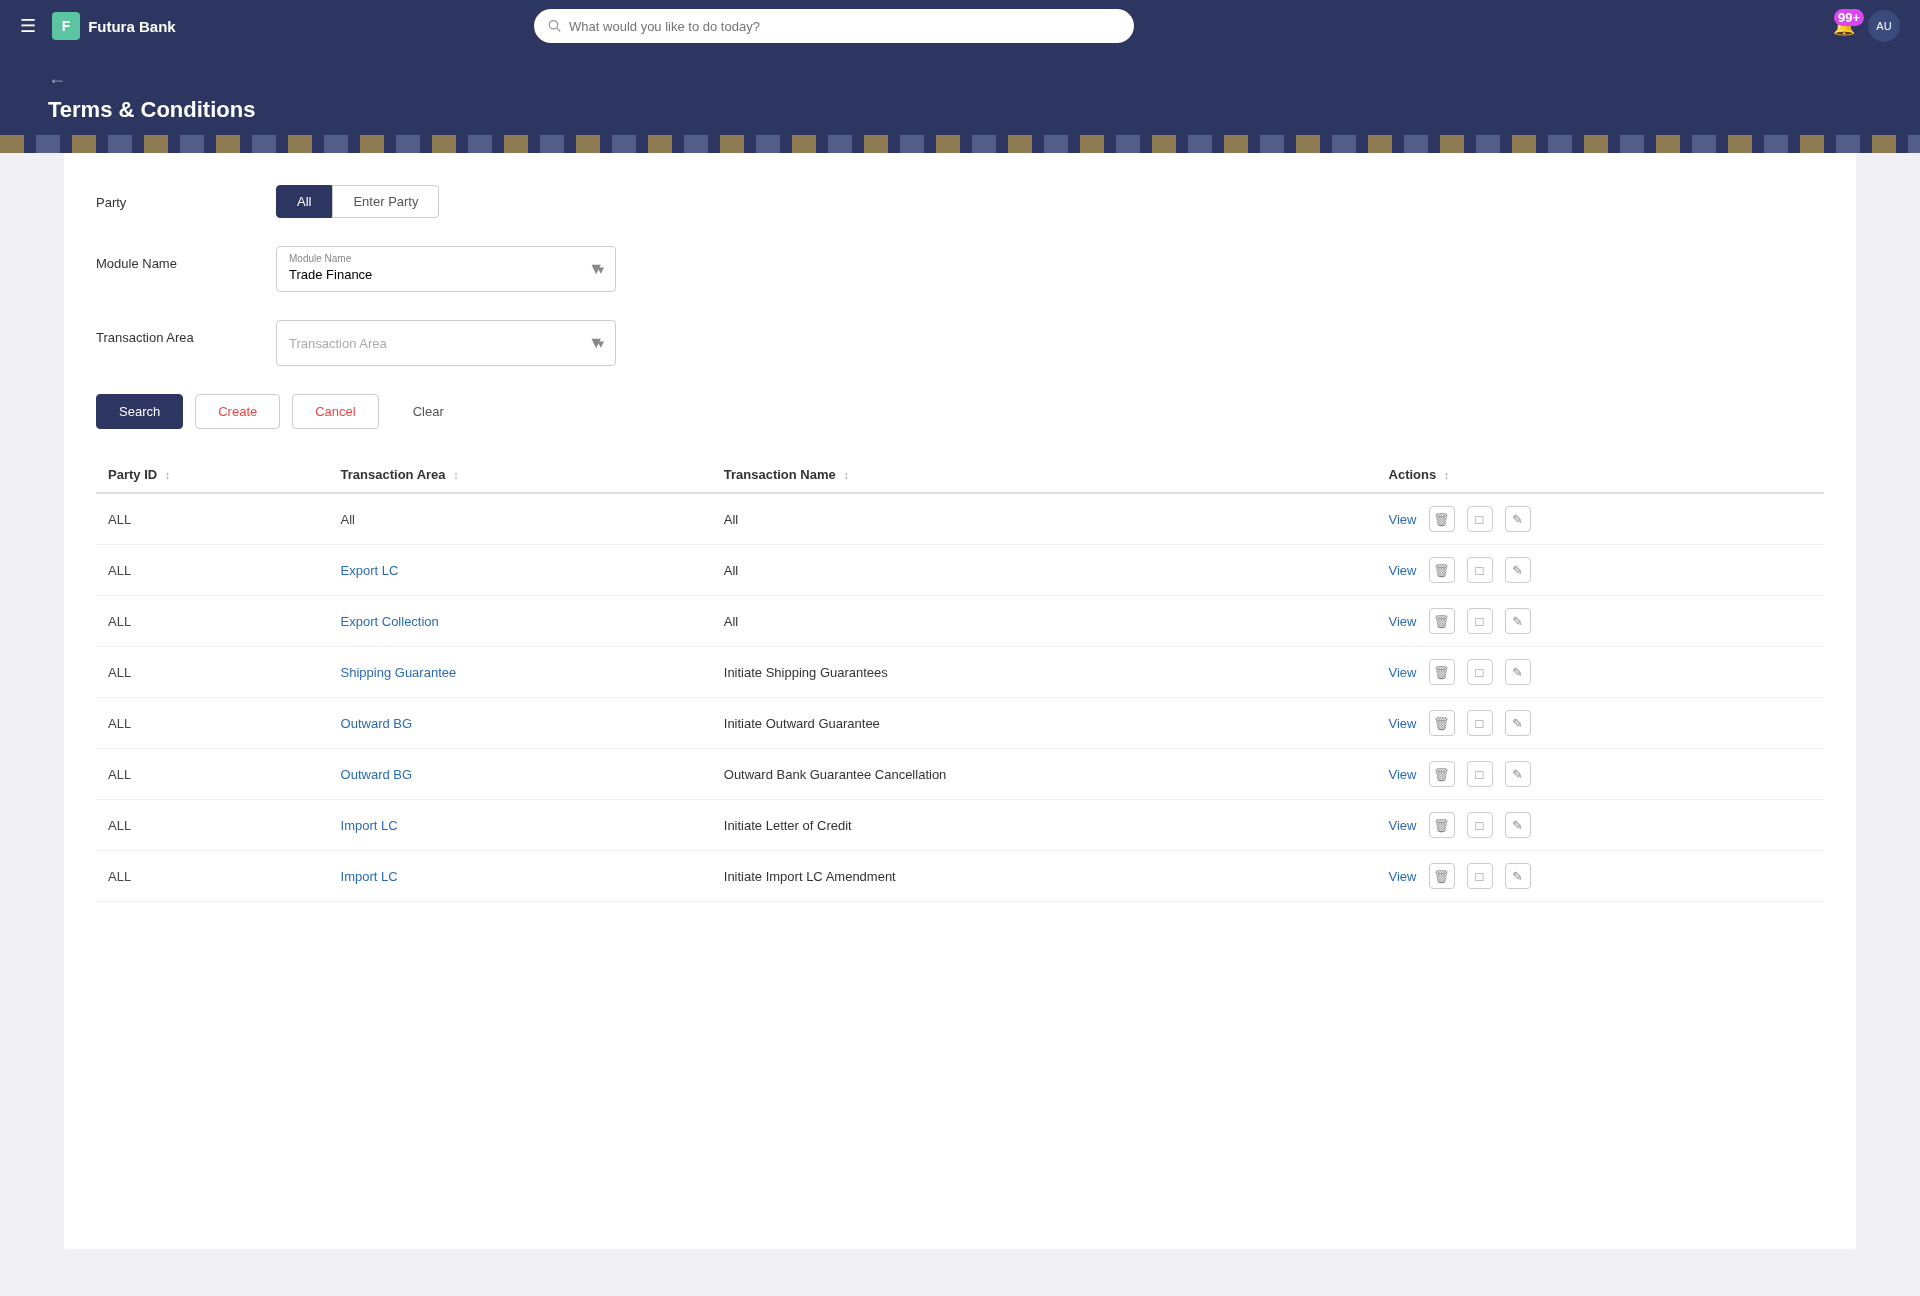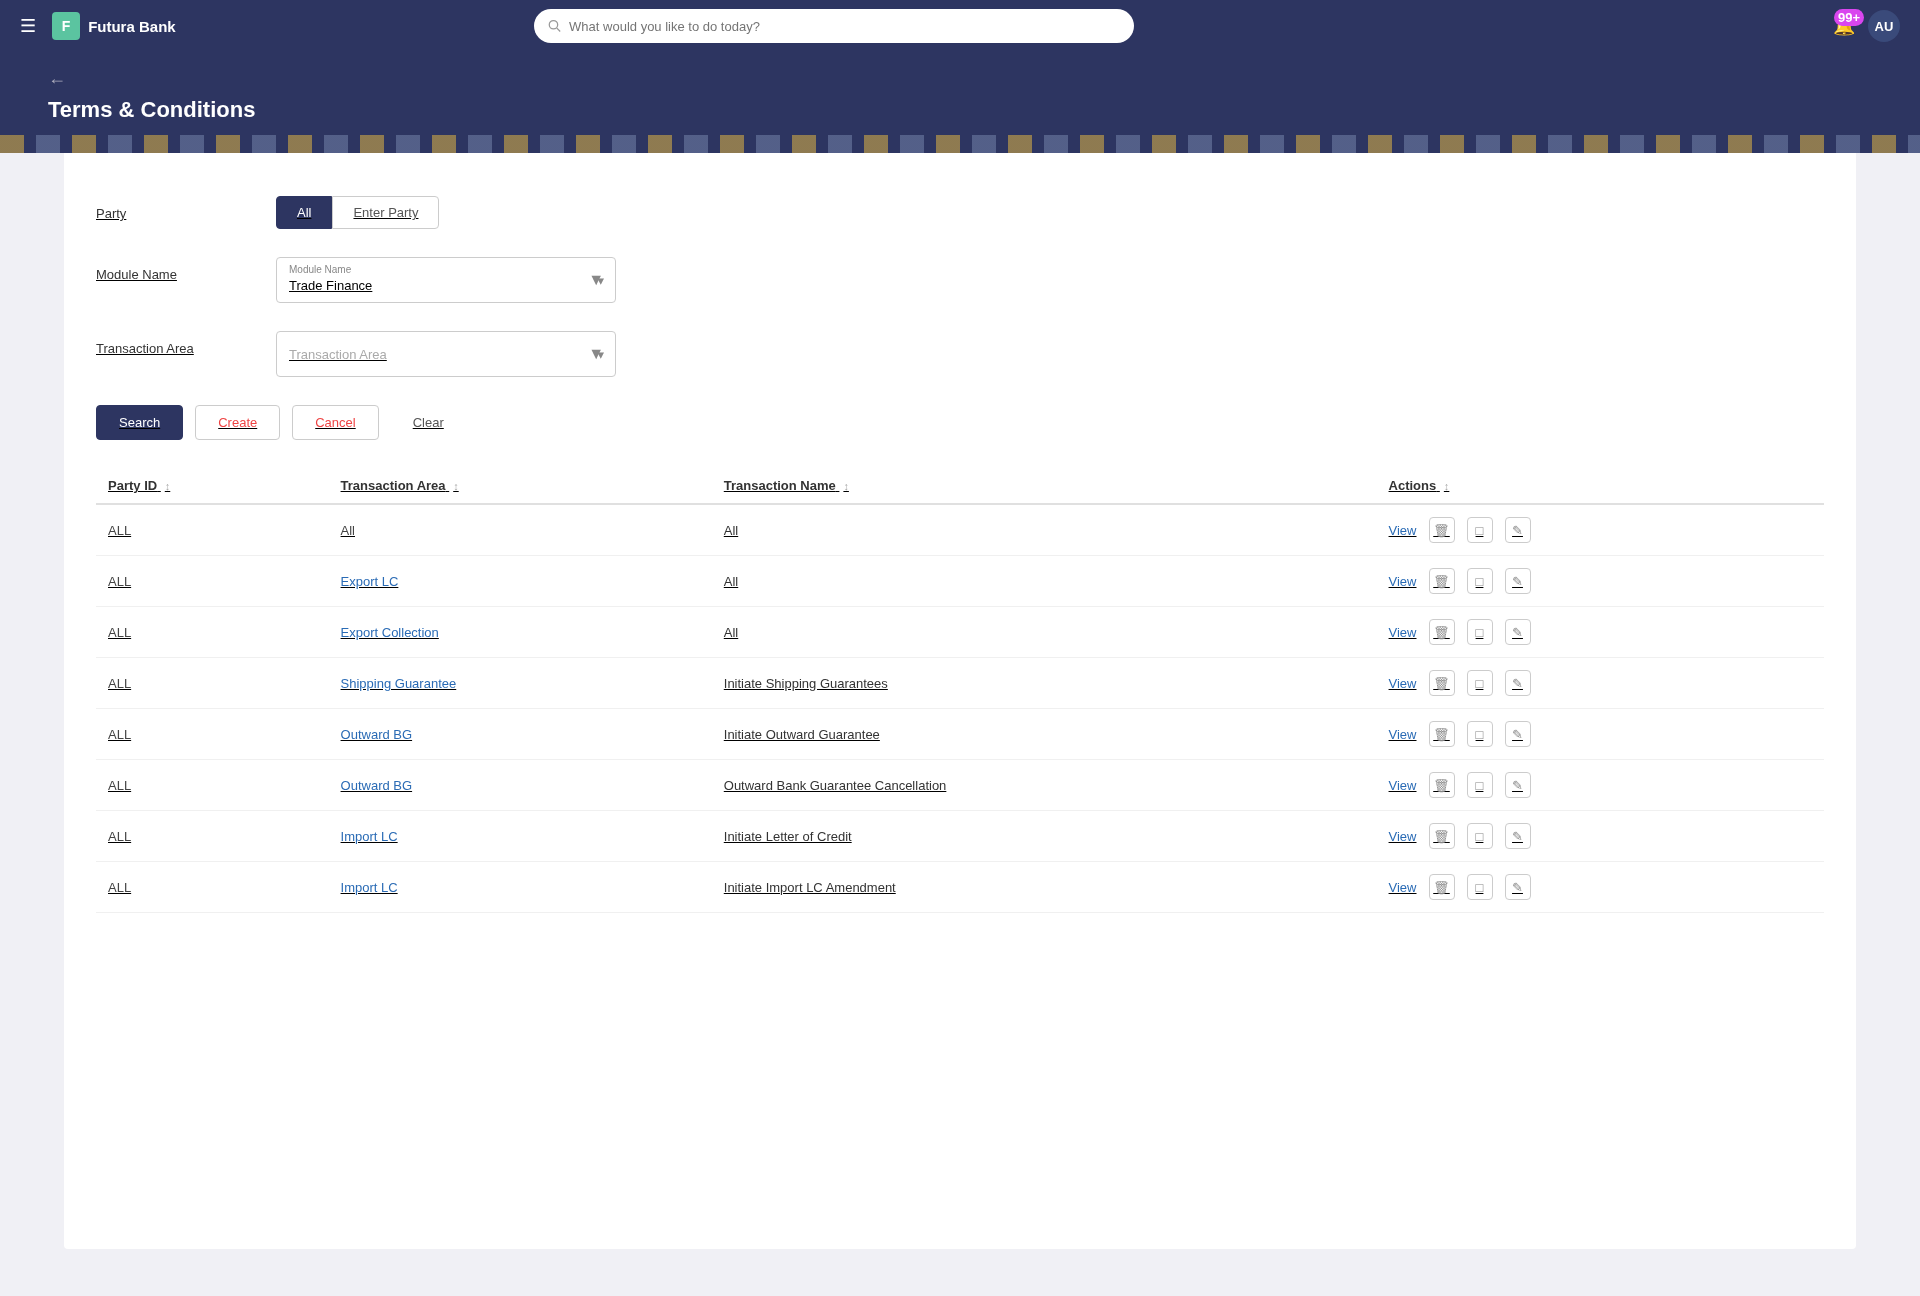--- a/index.html
+++ b/index.html
@@ -27,21 +27,21 @@
     .topnav-right { margin-left: auto; display: flex; align-items: center; gap: 12px; }
     .notif-bell { color: #ccc; font-size: 18px; position: relative; cursor: pointer; }
     .notif-badge {
       position: absolute; top: -6px; right: -8px;
       background: #d946ef; color: #fff; font-size: 13px; border-radius: 10px;
       padding: 1px 4px; font-weight: 700;
     }
     .avatar {
       width: 32px; height: 32px; border-radius: 50%; background: #3a4a7a;
       color: #fff; display: flex; align-items: center; justify-content: center;
-      font-size: 13px; font-weight: 700; cursor: pointer;
+      font-size: 11px; font-weight: 400; cursor: pointer;
     }
 
     
     .page-header {
       margin-top: 52px; background: #2d3561; padding: 16px 48px 30px;
       position: relative; overflow: hidden;
     }
     .page-header-back { color: #aab; font-size: 18px; cursor: pointer; margin-bottom: 8px; }
     .page-header-title { color: #fff; font-size: 22px; font-weight: 700; }
     .page-header-deco {
@@ -49,23 +49,22 @@
       background: repeating-linear-gradient(
         90deg,
         #f0c040 0, #f0c040 24px, #2d3561 24px, #2d3561 36px,
         #7a8ab0 36px, #7a8ab0 60px, #2d3561 60px, #2d3561 72px
       );
       opacity: 0.5;
     }
 
     
     .main-content {
-      background: #fff; margin: 0 64px; padding: 43px 32px; border-radius: 0 0 4px 4px;
+      background: #fff; margin: 0 64px; padding: 32px 32px; border-radius: 0 0 4px 4px;
       min-height: calc(100vh - 200px);
-      text-decoration: underline;
     }
 
     
     .form-row { display: flex; align-items: flex-start; margin-bottom: 28px; gap: 0; }
     .form-label { width: 180px; font-size: 13px; color: #333; font-weight: 500; padding-top: 10px; flex-shrink: 0; }
     .form-control-wrap { flex: 0 0 340px; }
 
     
     .party-toggle { display: flex; }
     .toggle-btn {

